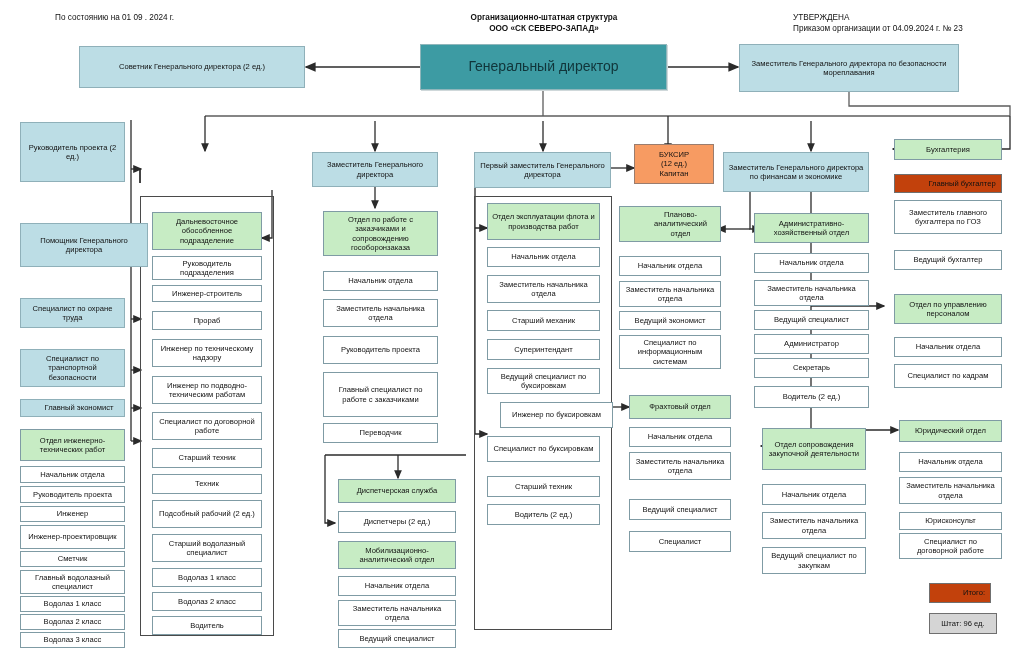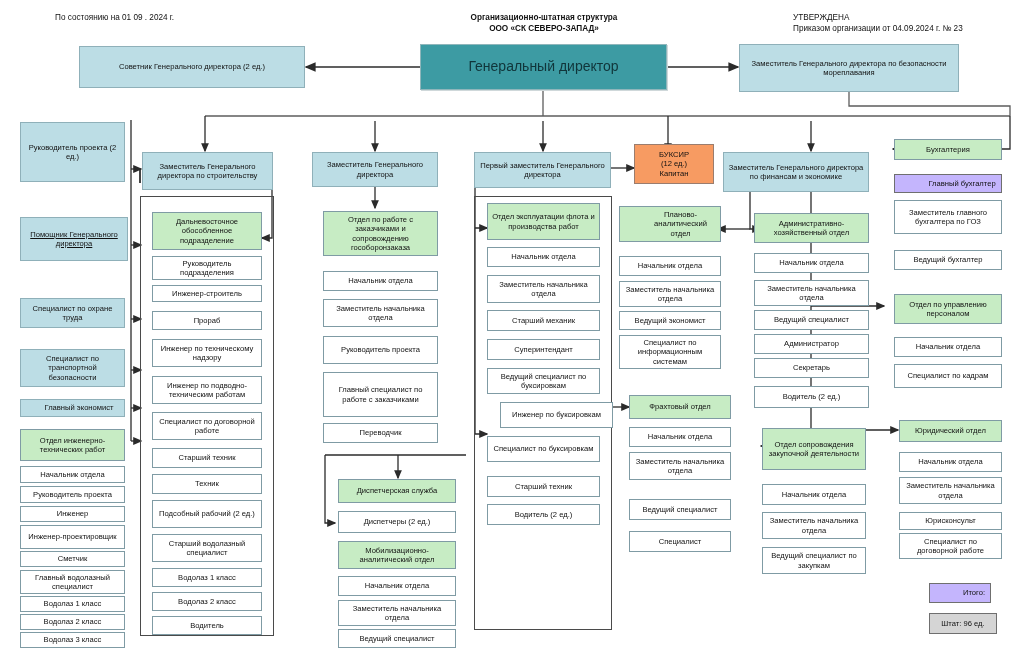--- a/index.html
+++ b/index.html
@@ -38,21 +38,21 @@
   }
   .node span{display:block;width:100%;}
 
   
   .t-top     {background:#3d9ba3;border:1px solid #8fb6bb;color:#10353a;font-weight:normal;box-shadow:1px 1px 0 #cfd8da;}
   .t-blue    {background:#bcdde5;border:1px solid #8fb0b9;}
   .t-green   {background:#c7ecc4;border:1px solid #7f9ba4;}
   .t-plain   {background:#ffffff;border:1px solid #7f9ba4;}
   .t-orange  {background:#f79b62;border:1px solid #9a7d6e;}
   .t-grey    {background:#d5d5d5;border:1px solid #6f6f6f;}
-  .t-white2  {background:#c4b5fd;border:1px solid #6f6f6f;padding-left:31px;}
+  .t-white2  {background:#c2410c;border:1px solid #6f6f6f;padding-left:31px;}
 
   .grpbox{position:absolute;border:1px solid #4a4a4a;background:transparent;box-sizing:border-box;}
 </style>
 </head>
 <body>
 
 <div id="canvas">
 
   <svg id="wires" viewBox="0 0 1024 651">
     <defs>
@@ -150,21 +150,21 @@
   <div class="node t-blue" style="left:79px;top:46px;width:226px;height:42px;">
     <span>Советник Генерального директора (2 ед.)</span>
   </div>
   <div class="node t-blue" style="left:739px;top:44px;width:220px;height:48px;">
     <span>Заместитель Генерального директора по безопасности мореплавания</span>
   </div>
 
   <div class="node t-blue" style="left:20px;top:122px;width:105px;height:60px;">
     <span>Руководитель проекта (2 ед.)</span>
   </div>
-  <div class="node t-blue" style="left:20px;top:217px;width:108px;height:44px;text-decoration:underline;">
+  <div class="node t-blue" style="left:20px;top:223px;width:128px;height:44px;">
     <span>Помощник Генерального директора</span>
   </div>
   <div class="node t-blue" style="left:20px;top:298px;width:105px;height:30px;">
     <span>Специалист по охране труда</span>
   </div>
   <div class="node t-blue" style="left:20px;top:349px;width:105px;height:38px;">
     <span>Специалист по транспортной безопасности</span>
   </div>
   <div class="node t-blue" style="left:20px;top:399px;width:105px;height:18px;padding-left:16px;">
     <span>Главный экономист</span>
@@ -193,23 +193,20 @@
   <div class="node t-plain" style="left:20px;top:596px;width:105px;height:16px;">
     <span>Водолаз 1 класс</span>
   </div>
   <div class="node t-plain" style="left:20px;top:614px;width:105px;height:16px;">
     <span>Водолаз 2 класс</span>
   </div>
   <div class="node t-plain" style="left:20px;top:632px;width:105px;height:16px;">
     <span>Водолаз 3 класс</span>
   </div>
 
-  <div class="node t-blue" style="left:142px;top:152px;width:131px;height:38px;">
-    <span>Заместитель Генерального директора по строительству</span>
-  </div>
   <div class="node t-green" style="left:152px;top:212px;width:110px;height:38px;">
     <span>Дальневосточное обособленное подразделение</span>
   </div>
   <div class="node t-plain" style="left:152px;top:256px;width:110px;height:24px;">
     <span>Руководитель подразделения</span>
   </div>
   <div class="node t-plain" style="left:152px;top:285px;width:110px;height:17px;">
     <span>Инженер-строитель</span>
   </div>
   <div class="node t-plain" style="left:152px;top:311px;width:110px;height:19px;">

